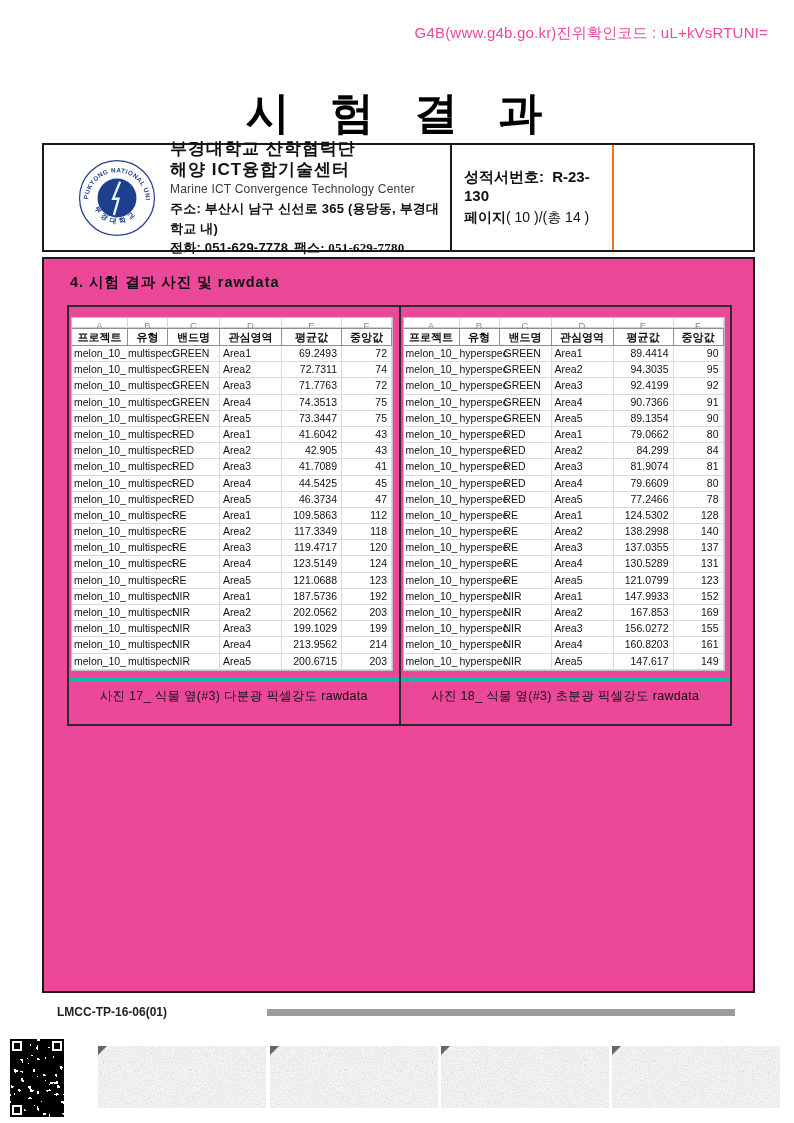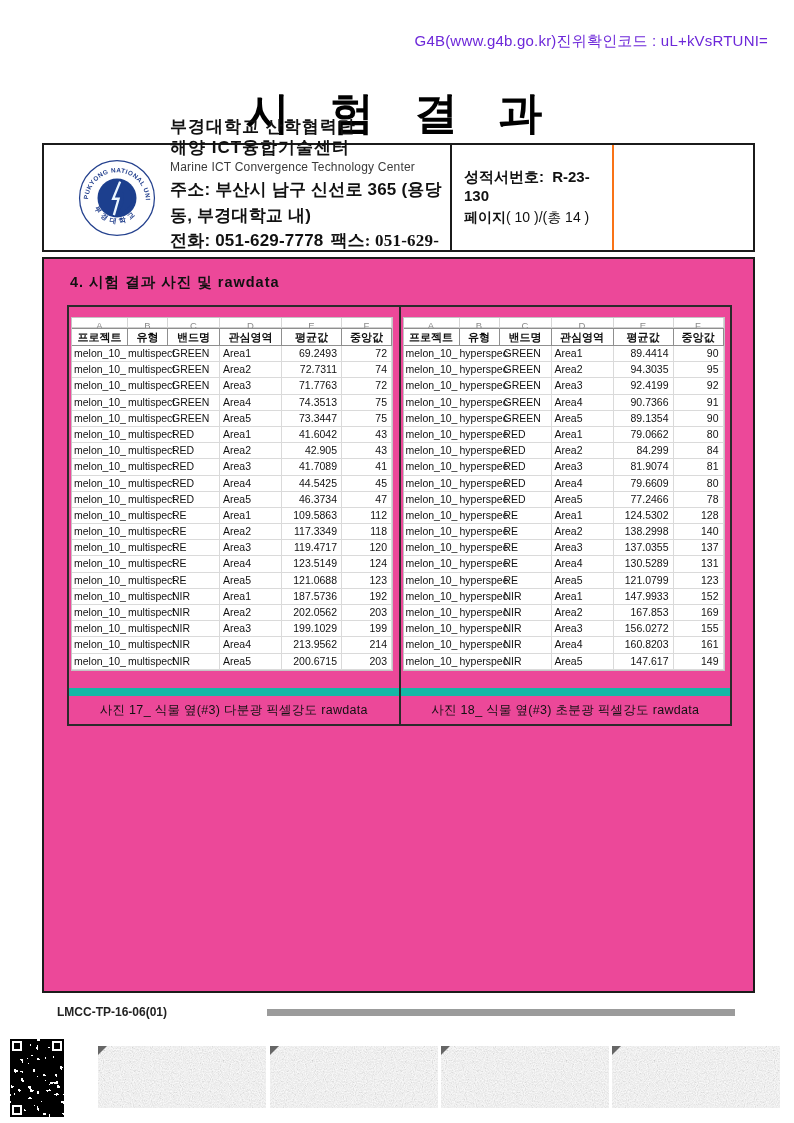--- a/index.html
+++ b/index.html
@@ -1,35 +1,35 @@
 <!DOCTYPE html>
 <html><head>
 <meta charset="utf-8">
 <style>
   * { margin:0; padding:0; box-sizing:border-box; }
   body { background:#fff; font-family:"Liberation Sans","DejaVu Sans",sans-serif; color:#111; }
   .page { position:relative; width:794px; height:1123px; background:#fff; overflow:hidden; }
 
-  .verify { position:absolute; top:32px; right:26px; font-size:15px; color:#6d28d9; letter-spacing:0.2px; }
+  .verify { position:absolute; top:24px; right:26px; font-size:15px; color:#ec4899; letter-spacing:0.2px; }
 
   .doc-title { position:absolute; top:84px; left:4px; width:100%; text-align:center;
                font-size:44px; font-weight:bold; letter-spacing:14px; color:#000; }
 
   .header-box { position:absolute; left:42px; top:143px; width:713px; height:109px;
                 border:2px solid #1b1b1b; display:flex; background:#fff; }
   .hb-left  { width:408px; display:flex; align-items:center; padding-left:34px;
               border-right:2px solid #1b1b1b; }
   .hb-mid   { width:162px; border-right:2px solid #f97316; display:flex; flex-direction:column;
               justify-content:center; padding-left:12px; gap:5px; }
   .hb-right { flex:1; }
   .logo { width:78px; height:78px; flex:0 0 78px; }
   .org-block { padding-left:14px; }
   .org-kr  { font-size:17px; font-weight:bold; letter-spacing:1px; line-height:1.25; }
   .org-en  { font-size:12px; color:#3a3a3a; margin:2px 0 3px; letter-spacing:0.2px; }
-  .org-sm  { font-size:17px; font-weight:bold; line-height:1.5; letter-spacing:0.2px; }
+  .org-sm  { font-size:13px; font-weight:bold; line-height:1.5; letter-spacing:0.2px; }
   .org-sm .fax { margin-left:2px;font-family:Liberation Serif, serif; }
   .report-line { font-size:15px; font-weight:bold; }
   .report-line .val { margin-left:4px; }
   .page-line { font-size:14px; }
   .page-line .lbl { font-weight:bold; }
 
   .main-box { position:absolute; left:42px; top:257px; width:713px; height:736px;
               border:2px solid #1b1b1b; background:#ec4899; }
   .section-title { position:absolute; left:26px; top:14px; font-size:14.5px; font-weight:bold;
                    letter-spacing:1px; }
@@ -50,21 +50,21 @@
   .xl-row { display:flex; height:16.2px; font-size:10.5px; line-height:15px; }
   .xl-cell { border-right:1px solid #dadada; border-bottom:1px solid #dadada; white-space:nowrap; }
   .comb { width:148px; display:flex; overflow:visible; }
   .proj { width:56px; padding-left:2px; white-space:nowrap; overflow:visible; }
   .typ  { width:44px; white-space:nowrap; overflow:visible; }
   .band { flex:1; white-space:nowrap; }
   .area { width:62px; padding-left:3px; }
   .num  { width:60px; text-align:right; padding-right:4px; }
   .num2 { width:50px; text-align:right; padding-right:4px; }
 
-  .caption { margin-top:auto; height:36px; border-top:8px solid #14b8a6; text-align:center;
+  .caption { margin-top:auto; height:46px; border-top:4px solid #14b8a6; text-align:center;
              font-size:12.5px; line-height:29px; letter-spacing:0.3px; }
 
   .footer-code { position:absolute; left:57px; top:1005px; font-size:12px; font-weight:bold; color:#222; }
   .gray-bar { position:absolute; left:267px; top:1009px; width:468px; height:7px; background:#9b9b9b; }
 
   .qr { position:absolute; left:10px; top:1039px; width:54px; height:78px; }
   .noise-strip { position:absolute; top:1046px; width:168px; height:62px; }
   .noise-strip svg { width:100%; height:100%; display:block; }
   .noise-strip .corner { position:absolute; left:0; top:0; width:0; height:0;
        border-top:9px solid #666; border-right:9px solid transparent; }

